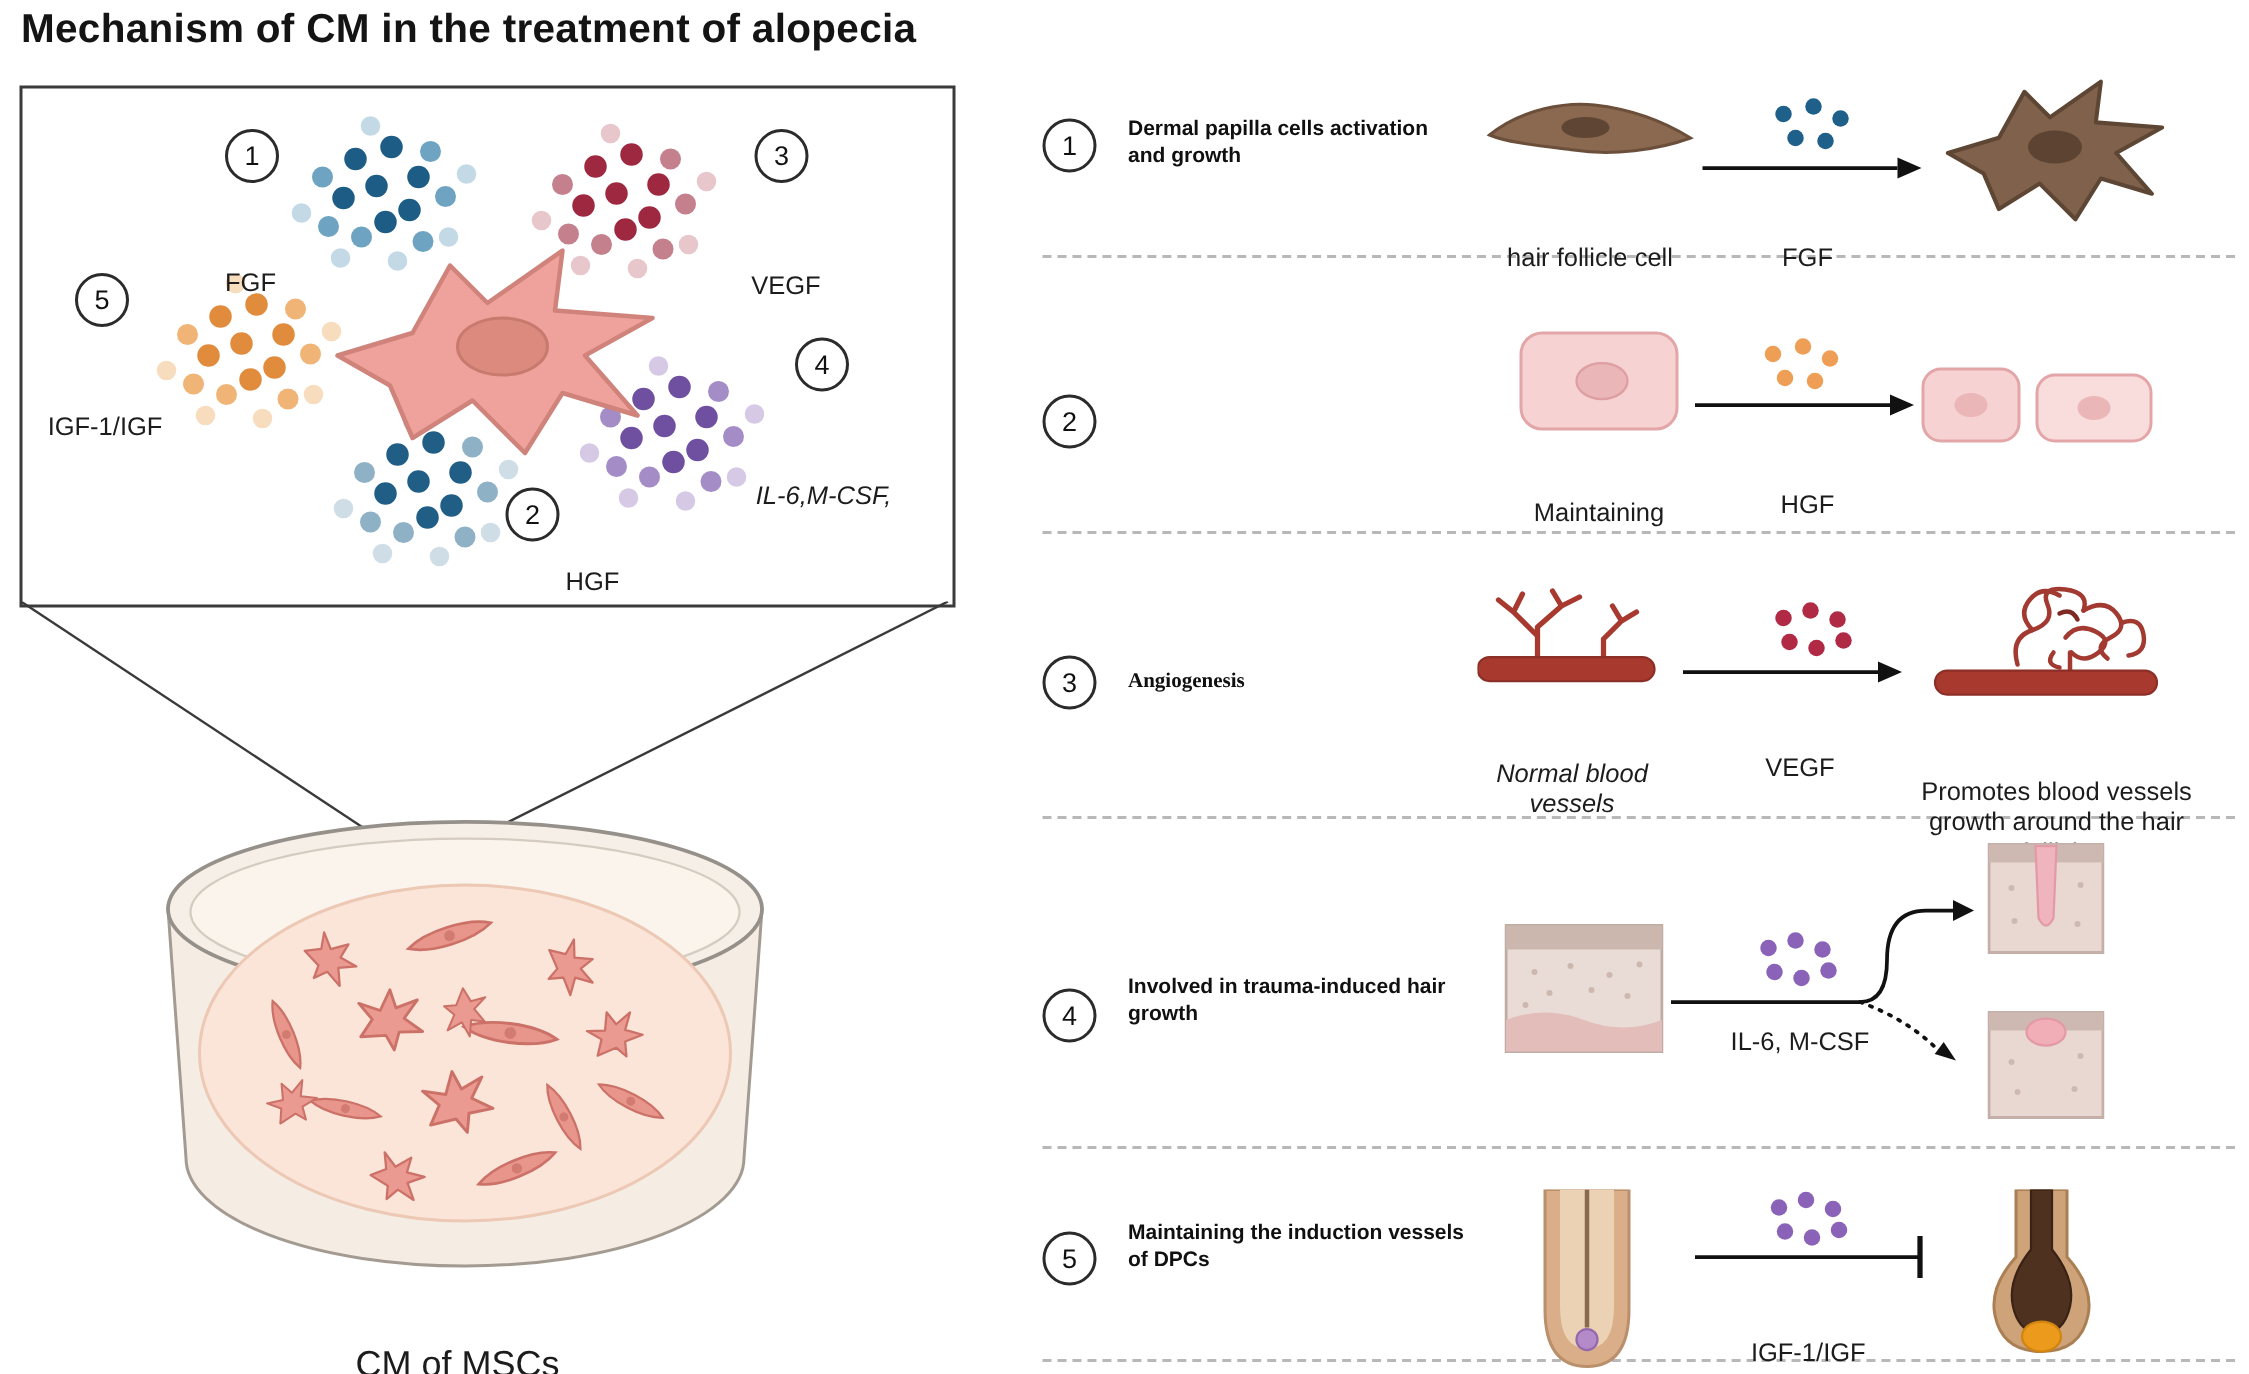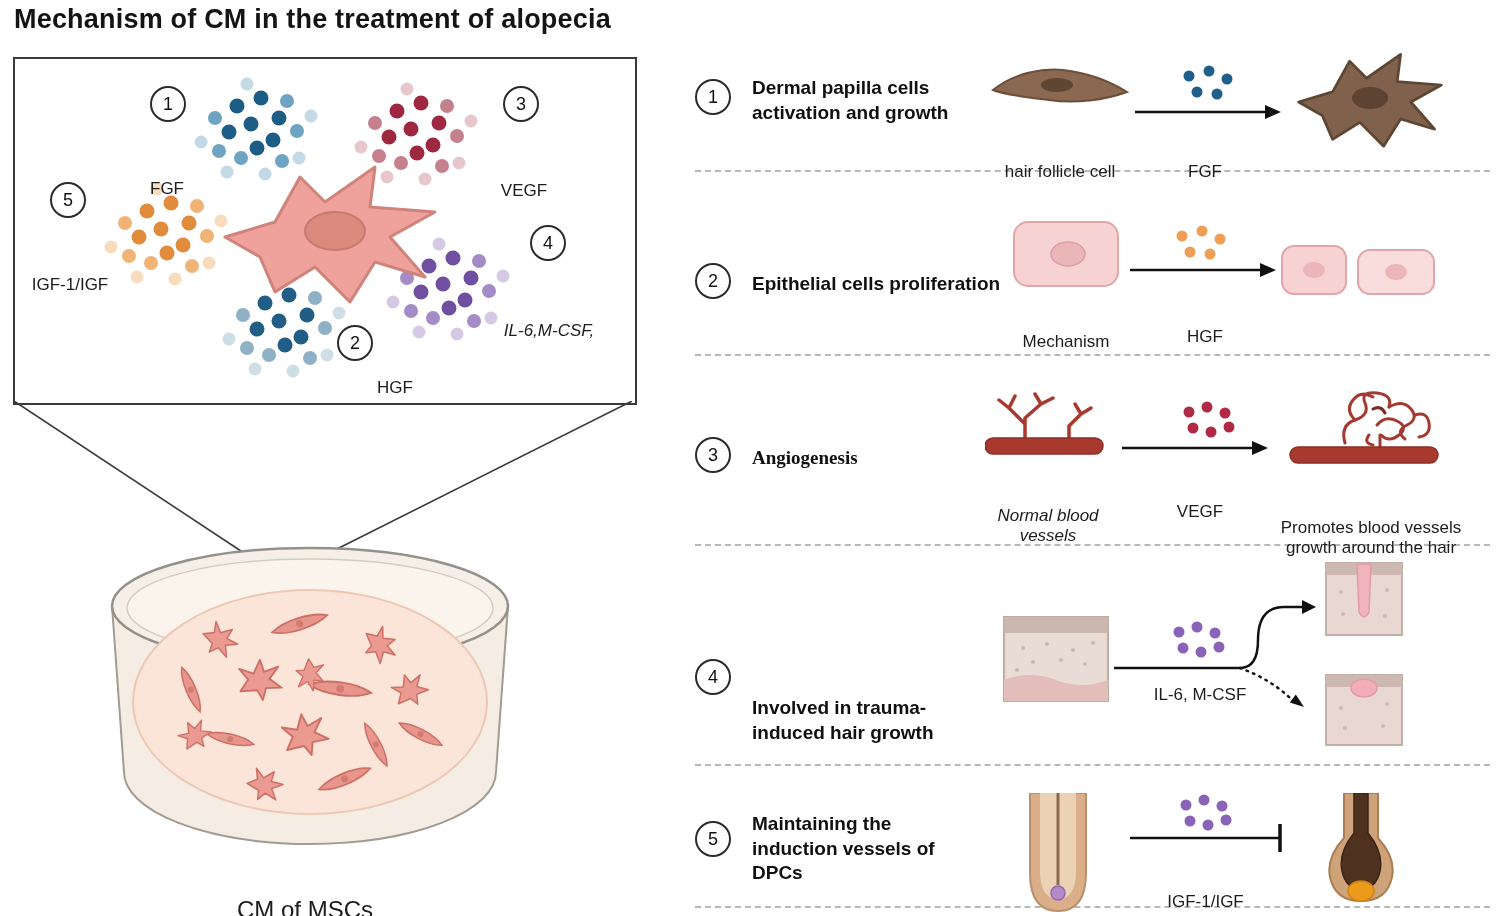--- a/index.html
+++ b/index.html
@@ -10,21 +10,21 @@
   .abs{position:absolute;}
   .title{font-size:27px;font-weight:700;color:#141414;letter-spacing:.2px;}
   .panel-box{border:2px solid #3a3a3a;background:#fff;}
   .numcircle{
     width:36px;height:36px;border:2px solid #2b2b2b;border-radius:50%;
     display:flex;align-items:center;justify-content:center;
     font-size:18px;color:#111;background:#fff;box-sizing:border-box;
   }
   .lbl{font-size:17px;color:#1c1c1c;line-height:1.2;margin-top:44px;}
   .lbl-c{text-align:center;}
-  .rowtitle{font-size:19px;font-weight:700;color:#101010;line-height:1.3;}
+  .rowtitle{font-size:14px;font-weight:700;color:#101010;line-height:1.3;}
   .sep{border-top:2px dashed #b8b8b8;height:0;}
   svg{display:block;}
 </style>
 </head>
 <body>
 
 <div class="canvas">
 
   <svg width="0" height="0" aria-hidden="true">
     <defs>
@@ -266,27 +266,26 @@
     <polygon points="132,5 148,12 132,19" fill="#111"></polygon>
   </svg>
   <div class="abs lbl lbl-c" style="left:1165px;top:118px;width:80px;">FGF</div>
 
   <svg class="abs" style="left:1288px;top:46px;" width="165" height="110">
     <use href="#starcell" xlink:href="#starcell" transform="translate(82,56) scale(0.68)" fill="#7f614c" stroke="#5e4634" stroke-width="4" stroke-linejoin="round"></use>
     <ellipse cx="82" cy="52" rx="18" ry="11" fill="#5d4432"></ellipse>
   </svg>
 
   <div class="abs numcircle" style="left:695px;top:263px;">2</div>
-  <div class="abs rowtitle" style="left:752px;top:272px;width:250px;">Epithelial cells proliferation</div>
 
   <svg class="abs" style="left:1012px;top:220px;" width="108" height="68">
     <rect x="2" y="2" width="104" height="64" rx="14" fill="#f7d2d3" stroke="#e3a6a8" stroke-width="2"></rect>
     <ellipse cx="56" cy="34" rx="17" ry="12" fill="#eab6b8" stroke="#dd9fa2" stroke-width="1.5"></ellipse>
   </svg>
-  <div class="abs lbl lbl-c" style="left:1008px;top:288px;width:116px;">Mechanism</div>
+  <div class="abs lbl lbl-c" style="left:1008px;top:288px;width:116px;">Maintaining</div>
 
   <svg class="abs" style="left:1168px;top:222px;" width="70" height="50">
     <g fill="#ee9f55">
         <circle cx="14" cy="14" r="5.5"></circle>
         <circle cx="34" cy="9" r="5.5"></circle>
         <circle cx="52" cy="17" r="5.5"></circle>
         <circle cx="22" cy="30" r="5.5"></circle>
         <circle cx="42" cy="32" r="5.5"></circle>
       </g>
   </svg>
@@ -339,21 +338,21 @@
       <path d="M 92,40 Q 100,30 112,36 Q 124,42 114,50 Q 104,58 96,50"></path>
       <path d="M 130,30 Q 142,26 144,38 Q 146,50 134,52"></path>
       <path d="M 84,50 Q 78,58 88,60 M 95,62 V 50"></path>
     </g>
     <path d="M 88,24 Q 96,20 100,28" stroke="#7e2a22" stroke-width="3" fill="none" stroke-linecap="round"></path>
     <rect x="5" y="62" width="148" height="16" rx="8" fill="#a8392f" stroke="#8c2f27" stroke-width="1.5"></rect>
   </svg>
   <div class="abs lbl lbl-c" style="left:1262px;top:474px;width:218px;text-align:center;">Promotes blood vessels growth around the hair follicle</div>
 
   <div class="abs numcircle" style="left:695px;top:659px;">4</div>
-  <div class="abs rowtitle" style="left:752px;top:648px;width:240px;margin-top:48px;">Involved in trauma-induced hair growth</div>
+  <div class="abs rowtitle" style="left:752px;top:648px;width:240px;">Involved in trauma-induced hair growth</div>
 
   <svg class="abs" style="left:1003px;top:616px;" width="106" height="86">
     <rect x="1" y="1" width="104" height="84" fill="#e9dcd6" stroke="#bfaca4" stroke-width="2"></rect>
     <rect x="1" y="1" width="104" height="16" fill="#cbb7ae"></rect>
     <g fill="#cdb8b0">
       <circle cx="20" cy="32" r="2"></circle>
         <circle cx="44" cy="28" r="2"></circle>
         <circle cx="70" cy="34" r="2"></circle>
         <circle cx="90" cy="27" r="2"></circle>
       <circle cx="30" cy="46" r="2"></circle>

